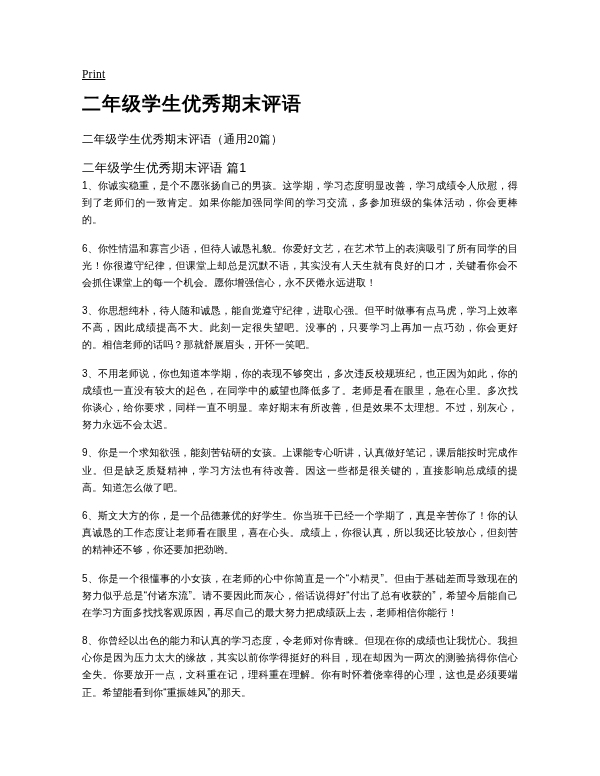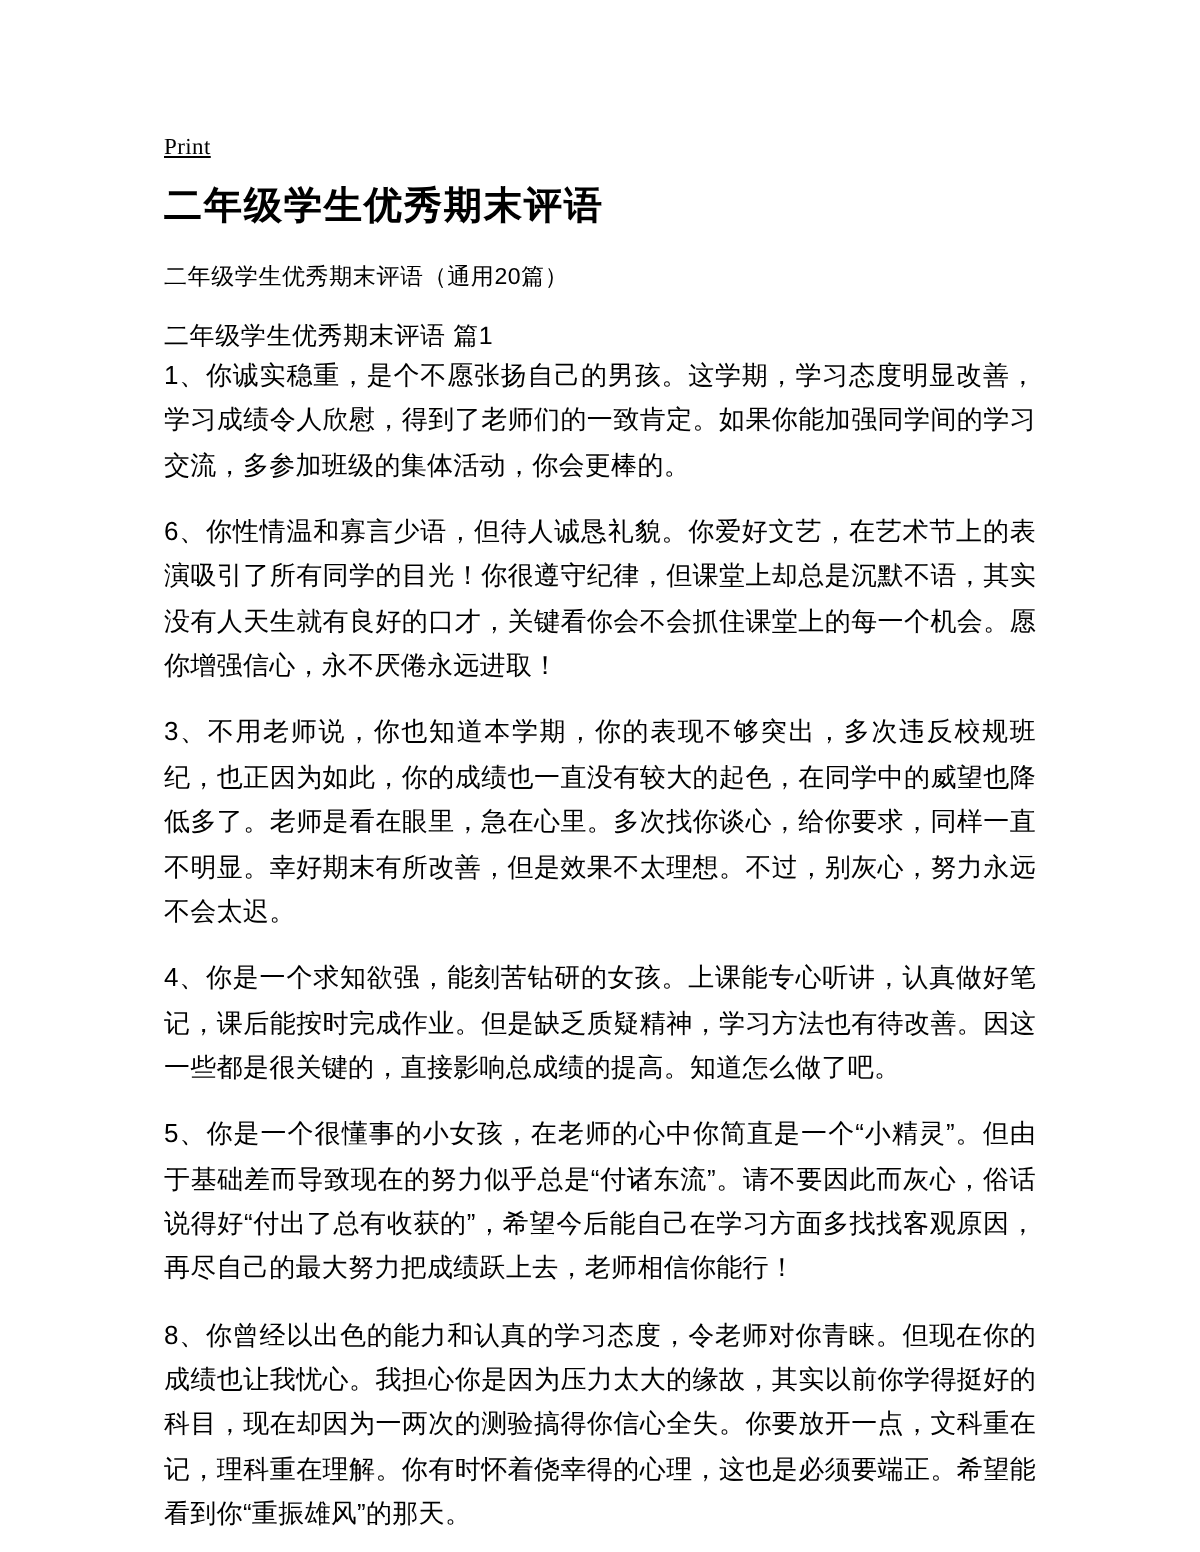--- a/index.html
+++ b/index.html
@@ -39,36 +39,36 @@
   }
   h1.doc-title {
     font-family: "Liberation Sans", "DejaVu Sans", sans-serif;
     font-size: 19px;
     font-weight: bold;
     margin: 0 0 14px 0;
     letter-spacing: 1px;
     line-height: 1.3;
   }
   .subtitle {
-    font-family: Liberation Sans, sans-serif;
+    font-family: Liberation Serif, serif;
     font-size: 11.5px;
     margin: 0 0 12px 0;
     line-height: 1.5;
     letter-spacing: 0.3px;
   }
   h2.section-heading {
     font-family: "Liberation Sans", "DejaVu Sans", sans-serif;
     font-size: 12.5px;
     font-weight: normal;
     margin: 0 0 0 0;
     letter-spacing: 0.3px;
   }
   p.para {
     font-family: "Liberation Sans", "DejaVu Sans", sans-serif;
-    font-size: 13px;
+    font-size: 10px;
     line-height: 1.72;
     margin: 0 0 11px 0;
     text-align: justify;
     text-justify: inter-ideograph;
     letter-spacing: 0.15px;
   }
 </style>
 </head>
 <body>
 
@@ -76,19 +76,21 @@
 
   <a class="print-link" href="#">Print</a>
 
   <div class="doc-body">
     <h1 class="doc-title">二年级学生优秀期末评语</h1>
     <p class="subtitle">二年级学生优秀期末评语（通用20篇）</p>
     <h2 class="section-heading">二年级学生优秀期末评语 篇1</h2>
 
     <p class="para">1、你诚实稳重，是个不愿张扬自己的男孩。这学期，学习态度明显改善，学习成绩令人欣慰，得到了老师们的一致肯定。如果你能加强同学间的学习交流，多参加班级的集体活动，你会更棒的。</p>
     <p class="para">6、你性情温和寡言少语，但待人诚恳礼貌。你爱好文艺，在艺术节上的表演吸引了所有同学的目光！你很遵守纪律，但课堂上却总是沉默不语，其实没有人天生就有良好的口才，关键看你会不会抓住课堂上的每一个机会。愿你增强信心，永不厌倦永远进取！</p>
+    <p class="para">3、你思想纯朴，待人随和诚恳，能自觉遵守纪律，进取心强。但平时做事有点马虎，学习上效率不高，因此成绩提高不大。此刻一定很失望吧。没事的，只要学习上再加一点巧劲，你会更好的。相信老师的话吗？那就舒展眉头，开怀一笑吧。</p>
     <p class="para">3、不用老师说，你也知道本学期，你的表现不够突出，多次违反校规班纪，也正因为如此，你的成绩也一直没有较大的起色，在同学中的威望也降低多了。老师是看在眼里，急在心里。多次找你谈心，给你要求，同样一直不明显。幸好期末有所改善，但是效果不太理想。不过，别灰心，努力永远不会太迟。</p>
-    <p class="para">4、你是一个求知欲强，能刻苦钻研的女孩。上课能专心听讲，认真做好笔记，课后能按时完成作业。但是缺乏质疑精神，学习方法也有待改善。因这一些都是很关键的，直接影响总成绩的提高。知道怎么做了吧。</p>
+    <p class="para">9、你是一个求知欲强，能刻苦钻研的女孩。上课能专心听讲，认真做好笔记，课后能按时完成作业。但是缺乏质疑精神，学习方法也有待改善。因这一些都是很关键的，直接影响总成绩的提高。知道怎么做了吧。</p>
+    <p class="para">6、斯文大方的你，是一个品德兼优的好学生。你当班干已经一个学期了，真是辛苦你了！你的认真诚恳的工作态度让老师看在眼里，喜在心头。成绩上，你很认真，所以我还比较放心，但刻苦的精神还不够，你还要加把劲哟。</p>
     <p class="para">5、你是一个很懂事的小女孩，在老师的心中你简直是一个“小精灵”。但由于基础差而导致现在的努力似乎总是“付诸东流”。请不要因此而灰心，俗话说得好“付出了总有收获的”，希望今后能自己在学习方面多找找客观原因，再尽自己的最大努力把成绩跃上去，老师相信你能行！</p>
     <p class="para">8、你曾经以出色的能力和认真的学习态度，令老师对你青睐。但现在你的成绩也让我忧心。我担心你是因为压力太大的缘故，其实以前你学得挺好的科目，现在却因为一两次的测验搞得你信心全失。你要放开一点，文科重在记，理科重在理解。你有时怀着侥幸得的心理，这也是必须要端正。希望能看到你“重振雄风”的那天。</p>
   </div>
 
 </div>
 
 </body></html>

